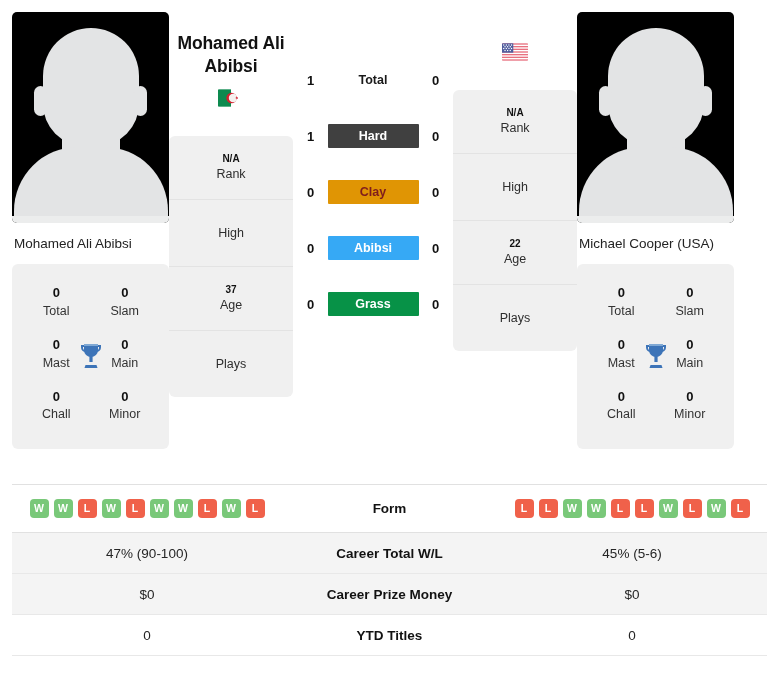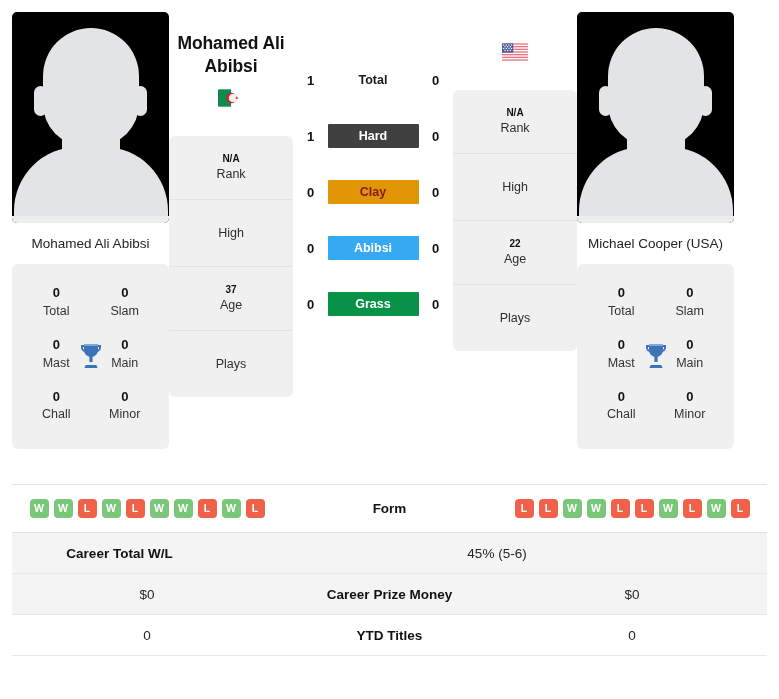--- a/index.html
+++ b/index.html
@@ -65,21 +65,20 @@
     border-radius: 64px 64px 0 0;
   }
   .avatar .base {
     position: absolute;
     left: 0; right: 0; bottom: 0;
     height: 7px;
     background: #eceded;
   }
 
   .avatar-name {
-    text-align: center;
     font-size: 13.5px;
     color: #232323;
     padding: 13px 2px 12px 2px;
     line-height: 1.2;
   }
 
   .titles-card {
     background: #f0f0f0;
     border-radius: 6px;
     padding: 14px 10px 16px 10px;
@@ -493,20 +492,21 @@
             <span class="fbadge" style="background: rgb(240, 97, 74);">L</span>
             <span class="fbadge" style="background: rgb(121, 200, 121);">W</span>
             <span class="fbadge" style="background: rgb(240, 97, 74);">L</span>
             <span class="fbadge" style="background: rgb(121, 200, 121);">W</span>
             <span class="fbadge" style="background: rgb(240, 97, 74);">L</span>
           </div>
       </div>
     </div>
 
     <div class="srow alt">
+      <div class="scell">47% (90-100)</div>
       <div class="scell label">Career Total W/L</div>
       <div class="scell">45% (5-6)</div>
     </div>
 
 
     <div class="srow alt">
       <div class="scell">$0</div>
       <div class="scell label">Career Prize Money</div>
       <div class="scell">$0</div>
     </div>

